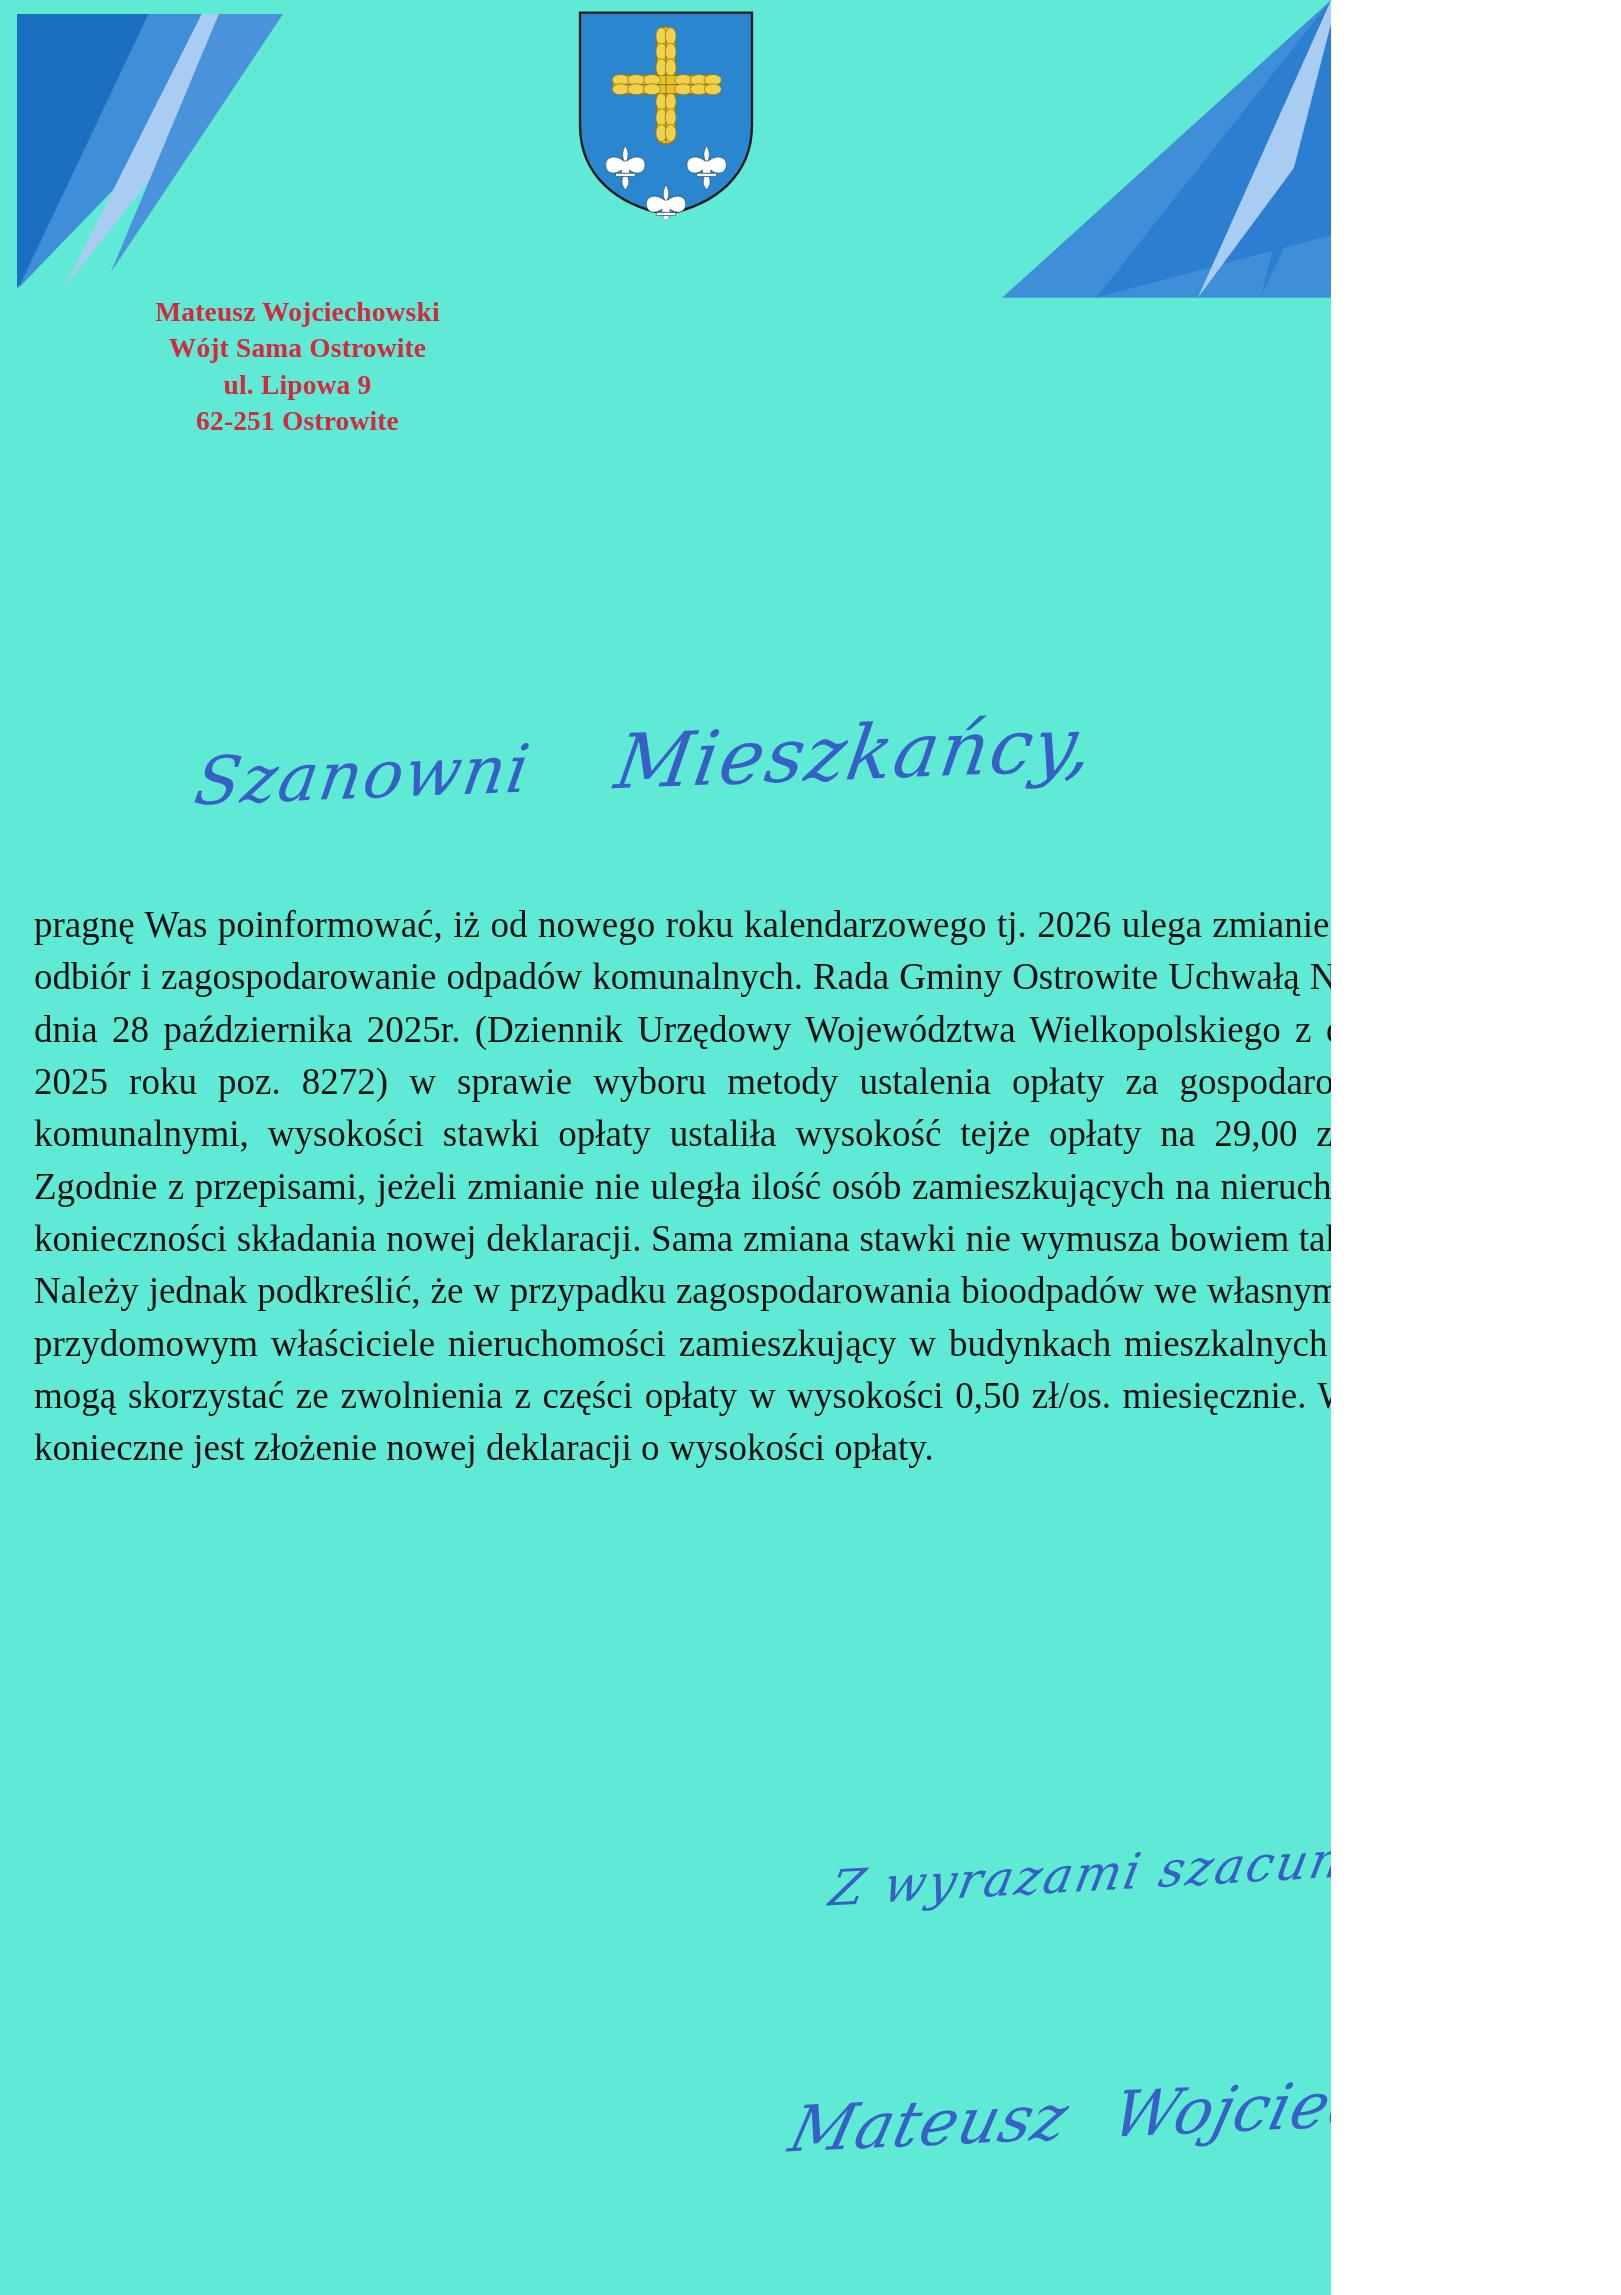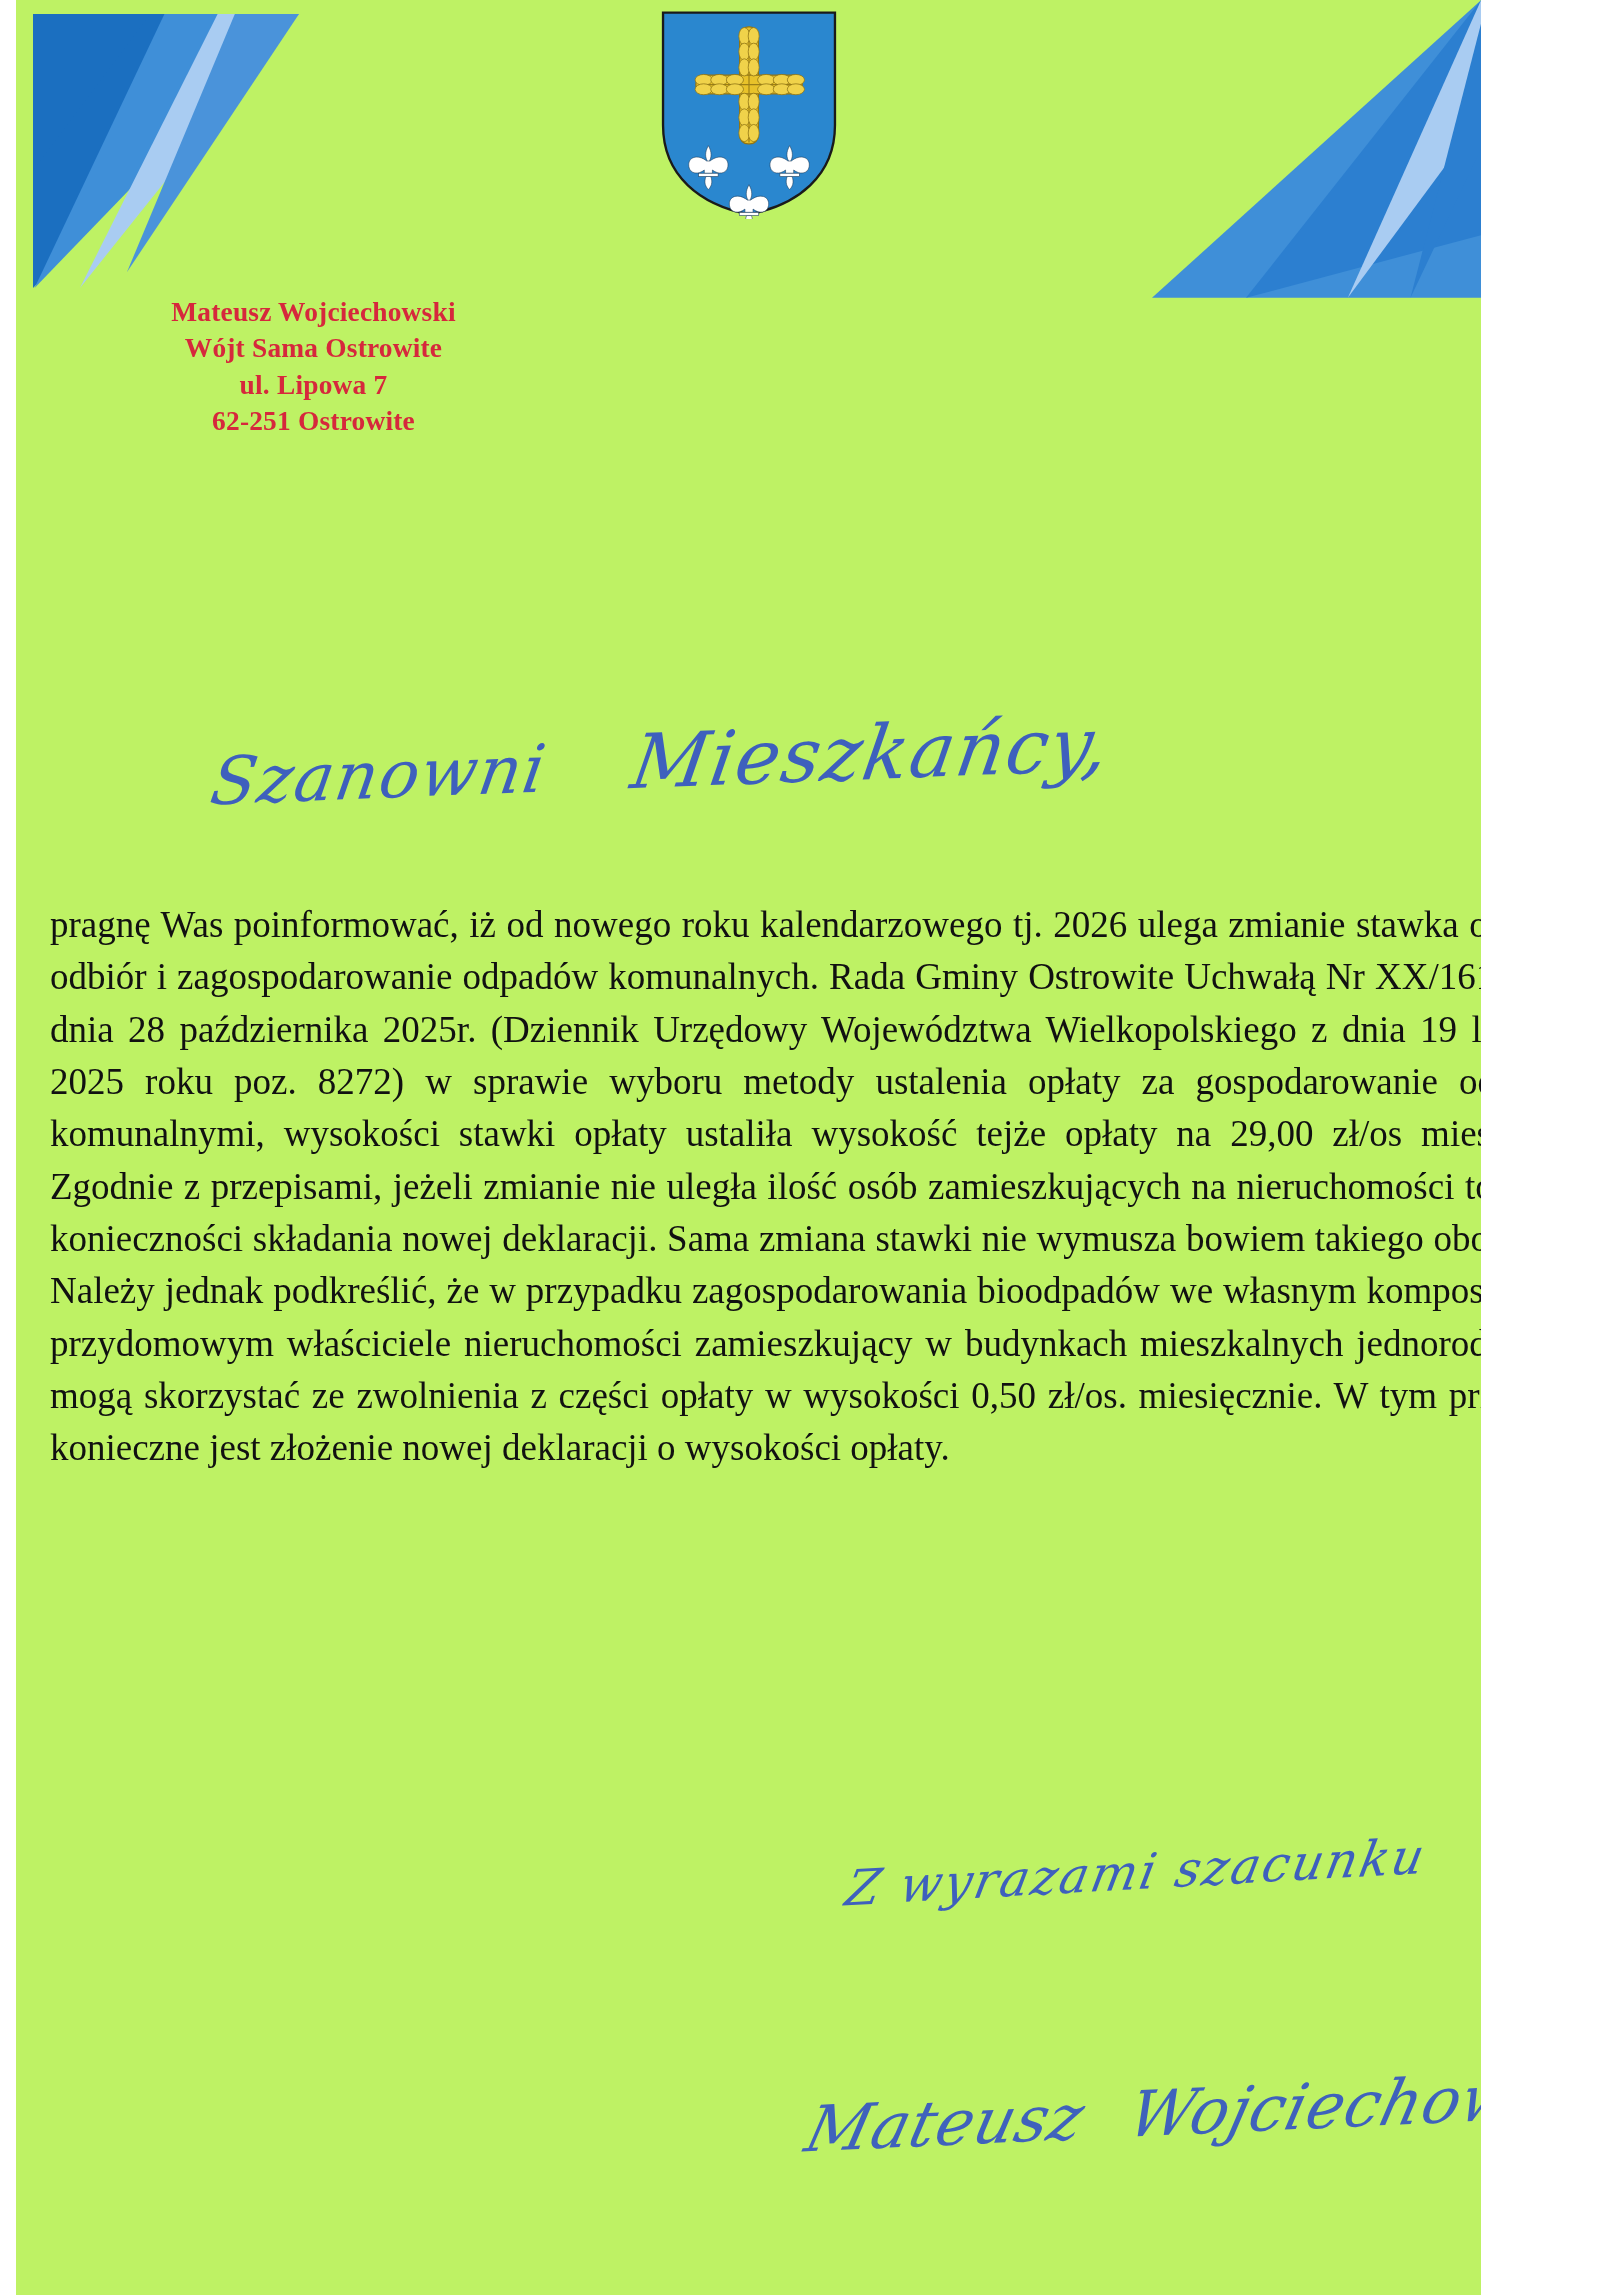--- a/index.html
+++ b/index.html
@@ -5,25 +5,24 @@
   html, body {
     margin: 0;
     padding: 0;
     background: #ffffff;
   }
   body {
     font-family: "Liberation Serif", "DejaVu Serif", serif;
   }
   .page {
     position: relative;
-    width: 1465px;
+    width: 1331px;
     height: 2295px;
-    background: #bef264;
+    background: #5eead4;
     overflow: hidden;
-    margin-left: 16px;
   }
 
   
   .deco-left {
     position: absolute;
     left: 17px;
     top: 14px;
     width: 266px;
     height: 274px;
   }
@@ -190,21 +189,21 @@
   <svg class="deco-right" viewBox="0 0 420 380">
     <polygon points="420,0 420,380 0,380" fill="#3f8fd8"></polygon>
     <polygon points="420,0 420,300 120,380" fill="#2c7fd0"></polygon>
     <polygon points="420,0 420,150 250,380" fill="#a9ccf2"></polygon>
     <polygon points="420,30 420,190 330,380" fill="#2c7fd0"></polygon>
   </svg>
 
   <div class="sender">
     <div>Mateusz Wojciechowski</div>
     <div>Wójt Sama Ostrowite</div>
-    <div>ul. Lipowa 7</div>
+    <div>ul. Lipowa 9</div>
     <div>62-251 Ostrowite</div>
   </div>
 
   <div class="hand hand-salutation">
     <span class="sal-1">Szanowni</span><span class="sal-2">Mieszkańcy,</span>
   </div>
 
   <div class="body-text">
     <span>pragnę Was poinformować, iż od nowego roku kalendarzowego tj. 2026 ulega zmianie stawka opłaty za odbiór i zagospodarowanie odpadów komunalnych. Rada Gminy Ostrowite Uchwałą Nr XX/161/2025 z dnia 28 października 2025r. (Dziennik Urzędowy Województwa Wielkopolskiego z dnia 19 listopada 2025 roku poz. 8272) w sprawie wyboru metody ustalenia opłaty za gospodarowanie odpadami komunalnymi, wysokości stawki opłaty ustaliła wysokość tejże opłaty na </span><b>29,00 zł/os</b><span> miesięcznie. Zgodnie z przepisami, jeżeli zmianie nie uległa ilość osób zamieszkujących na nieruchomości to nie ma konieczności składania nowej deklaracji. Sama zmiana stawki nie wymusza bowiem takiego obowiązku. Należy jednak podkreślić, że w przypadku zagospodarowania bioodpadów we własnym kompostowniku przydomowym właściciele nieruchomości zamieszkujący w budynkach mieszkalnych jednorodzinnych mogą skorzystać ze zwolnienia z części opłaty w wysokości </span><b>0,50 zł/os</b><span>. miesięcznie. W tym przypadku konieczne jest złożenie nowej deklaracji o wysokości opłaty.</span>
   </div>

